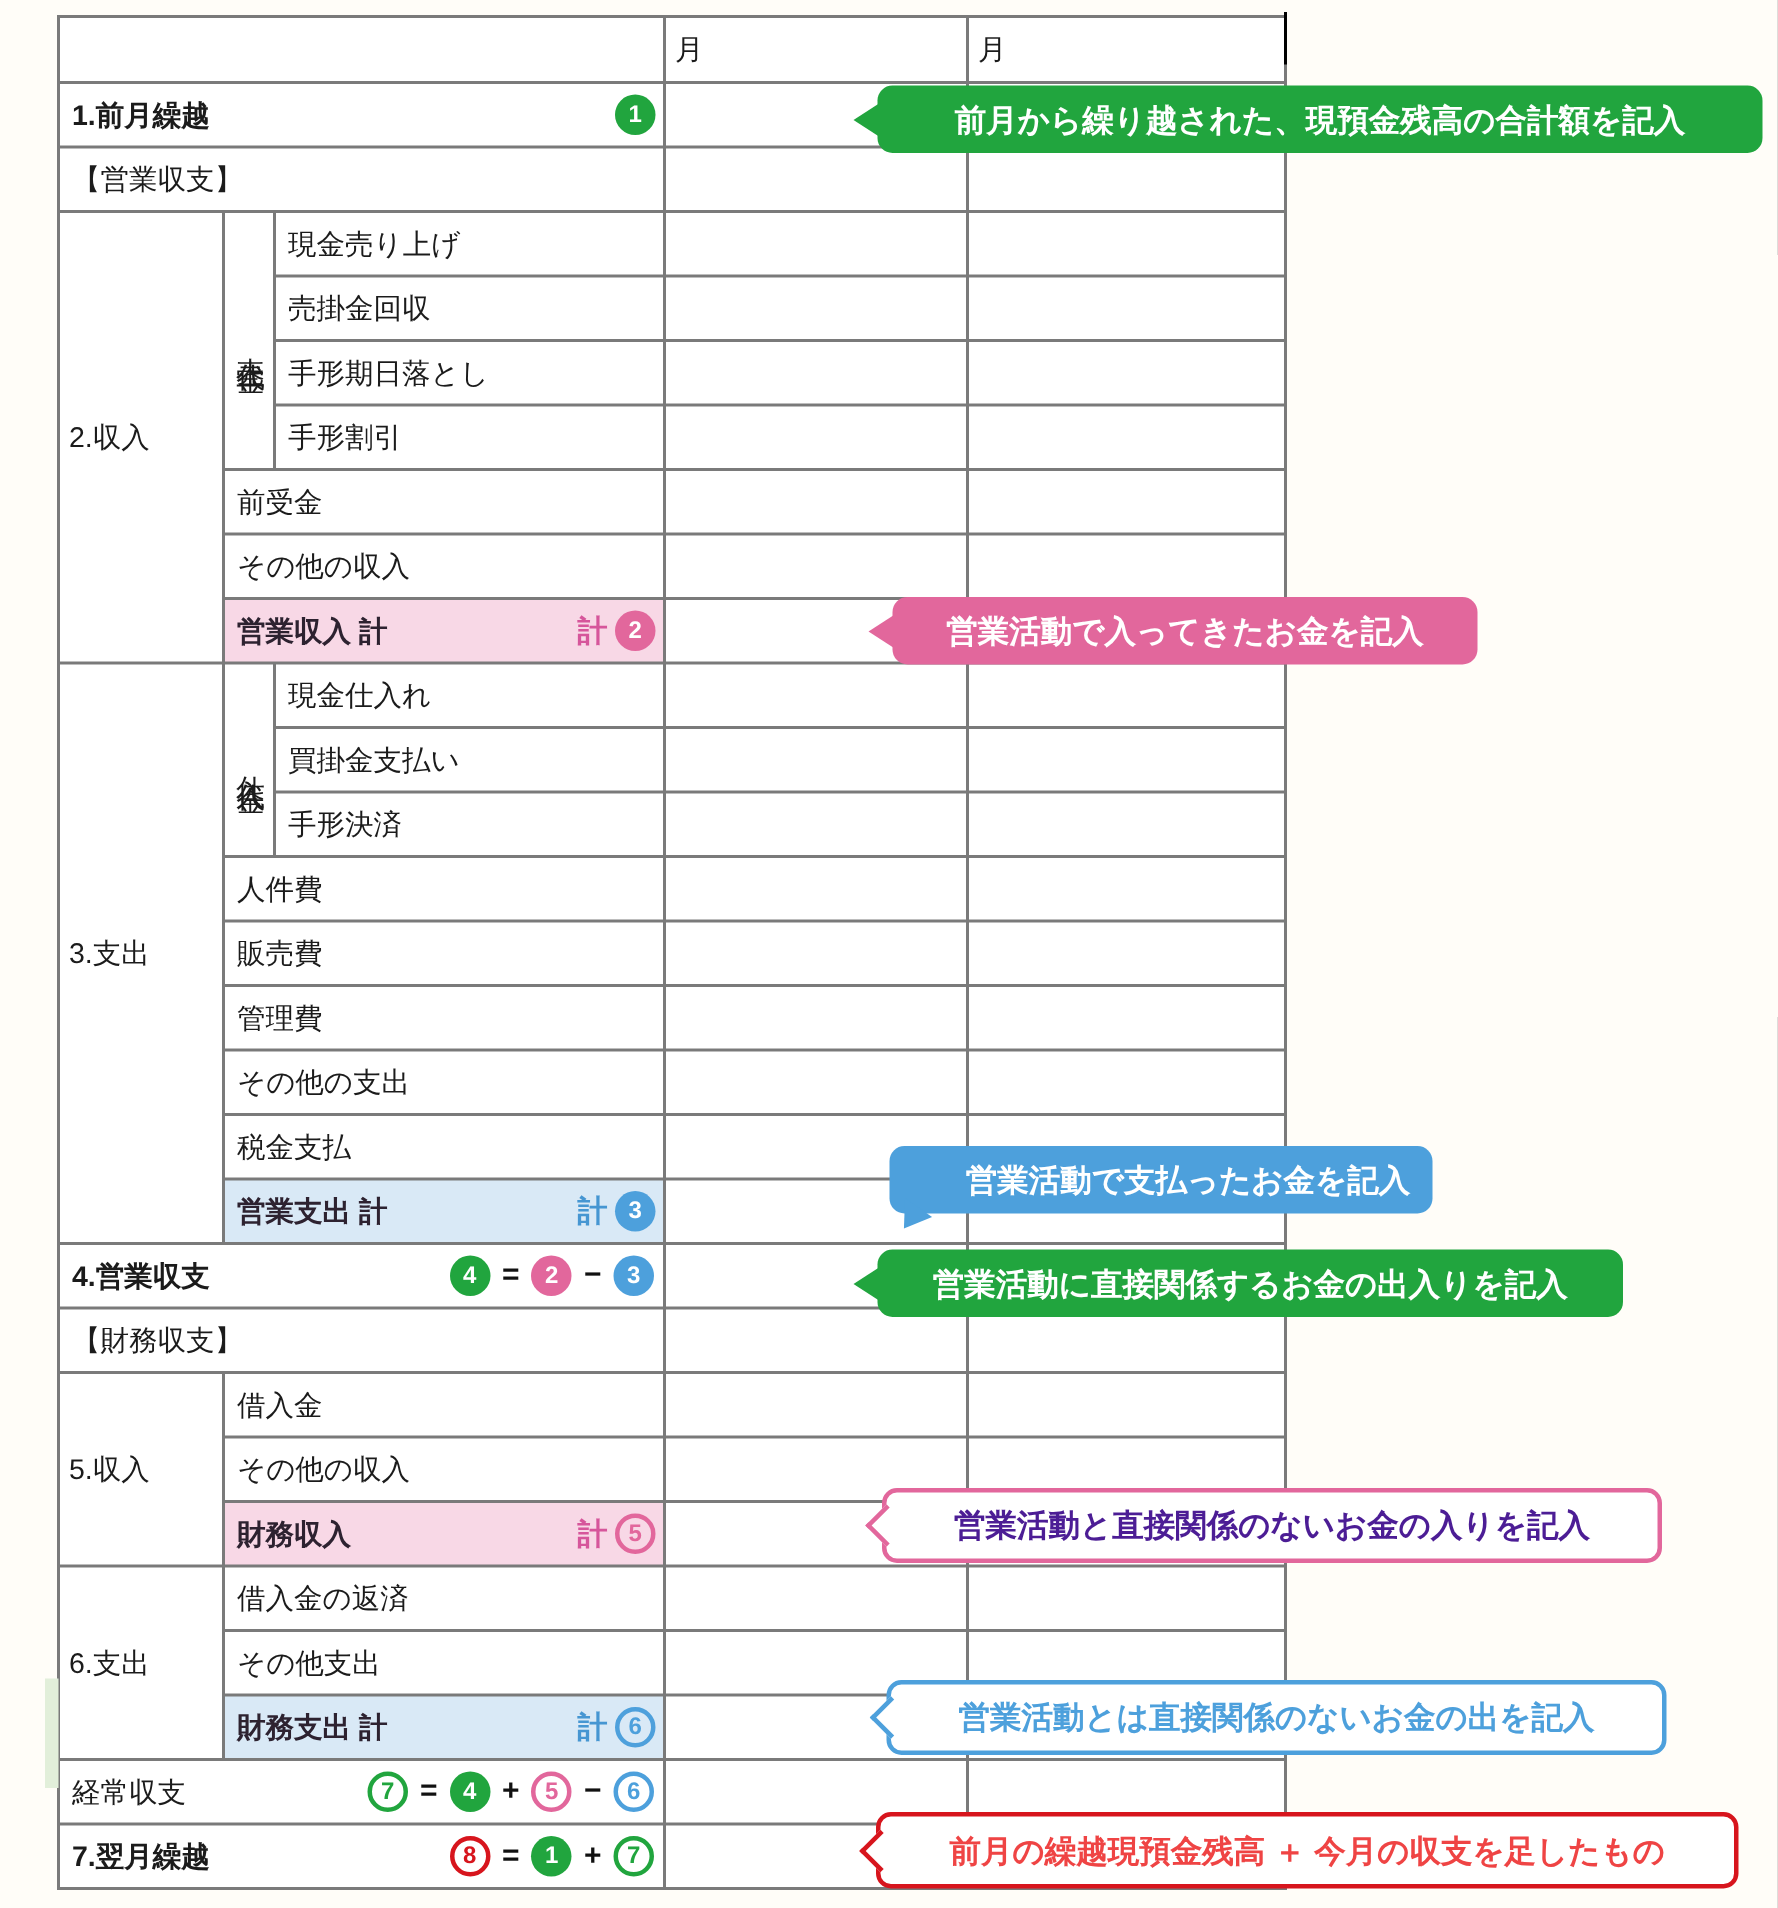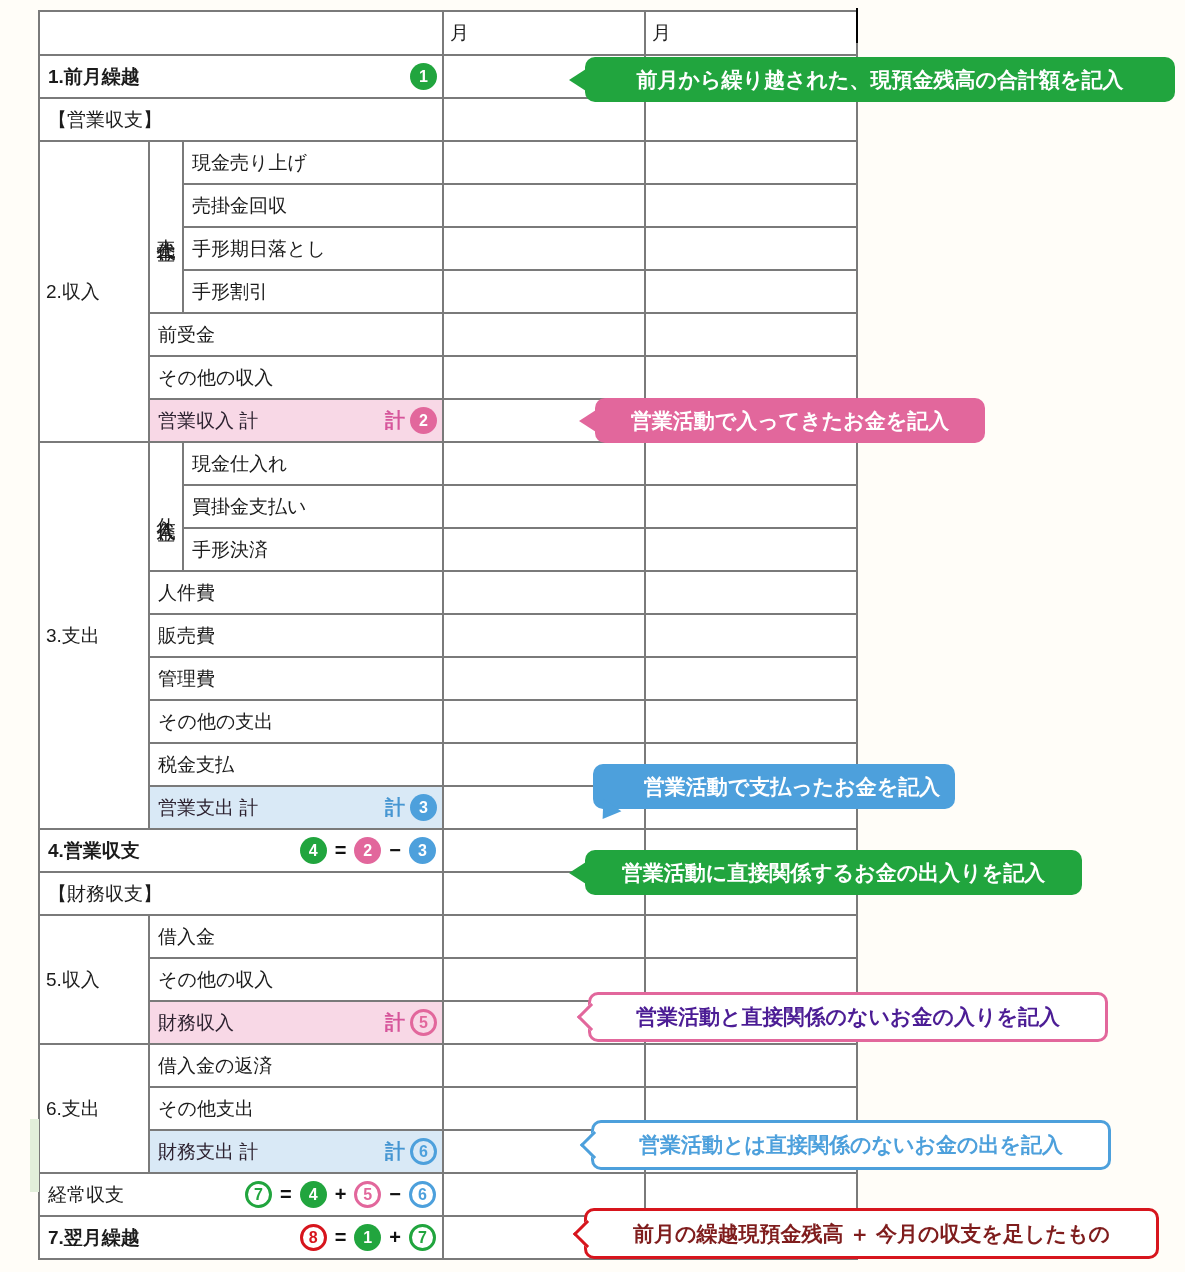--- a/index.html
+++ b/index.html
@@ -27,21 +27,21 @@
   .cell.data{padding-left:6px;}
   .cell.vert{
     writing-mode:vertical-rl;text-orientation:upright;
     justify-content:center;align-items:center;
     padding:0;letter-spacing:2px;font-size:19px;
   }
   .cell.sec{padding-left:6px;}
   .bold{font-weight:bold;}
   .total-pink{background:#f8d8e6;}
   .total-blue{background:#d9e9f6;gap:48px;}
-  .total-label{font-weight:normal;color:#2d2230;}
+  .total-label{font-weight:bold;color:#2d2230;}
   .kei-pink{color:#d6569b;font-weight:bold;font-size:20px;}
   .kei-blue{color:#4696d2;font-weight:bold;font-size:20px;}
   .right-group{margin-left:auto;display:flex;align-items:center;gap:5px;padding-right:5px;}
   .formula{margin-left:auto;display:flex;align-items:center;gap:8px;padding-right:6px;}
   .op{font-weight:bold;font-size:20px;color:#111;}
 
   .badge{
     width:27px;height:27px;border-radius:50%;
     display:inline-flex;align-items:center;justify-content:center;
     font-size:16px;font-weight:bold;box-sizing:border-box;flex:0 0 auto;
@@ -60,21 +60,21 @@
     font-weight:bold;font-size:21px;border-radius:10px;white-space:nowrap;
     box-sizing:border-box;z-index:5;
   }
   .co-filled{color:#fff;}
   .co-green{background:#21a53e;}
   .co-pink{background:#e2679c;justify-content:center;}
   .co-blue{background:#4da0dc;padding-left:36px;}
   .co-outline{background:#fff;border:3px solid;}
   .co-o-pink{border-color:#e2679c;color:#4c1d95;}
   .co-o-blue{border-color:#4da0dc;color:#4da0dc;}
-  .co-o-red{border-color:#d7151d;color:#7f1d1d;}
+  .co-o-red{border-color:#d7151d;color:#ef4444;}
 
   .tail-filled{
     position:absolute;left:-16px;top:50%;transform:translateY(-50%);
     width:0;height:0;border:11px solid transparent;border-left:0;
   }
   .tail-green{border-right:17px solid #21a53e;}
   .tail-pink{border-right:17px solid #e2679c;}
   .tail-blue-down{
     position:absolute;left:6px;bottom:-14px;
     width:0;height:0;border:11px solid transparent;border-left:0;
@@ -88,21 +88,21 @@
     transform:translateY(-50%) rotate(45deg);
     z-index:6;
   }
   .to-pink{border-color:#e2679c;}
   .to-blue{border-color:#4da0dc;}
   .to-red{border-color:#d7151d;}
 
   #co1{left:585px;top:57px;width:590px;height:45px;}
   #co2{left:595px;top:398px;width:390px;height:45px;}
   #co3{left:593px;top:764px;width:362px;height:45px;}
-  #co4{left:585px;top:833px;width:497px;height:45px;margin-top:17px;}
+  #co4{left:585px;top:833px;width:497px;height:45px;}
   #co5{left:588px;top:992px;width:520px;height:50px;}
   #co6{left:591px;top:1120px;width:520px;height:50px;}
   #co7{left:584px;top:1208px;width:575px;height:51px;}
 
   .header-tick{position:absolute;left:856px;top:8px;width:2px;height:35px;background:#000;}
   .green-sliver{position:absolute;left:30px;top:1119px;width:9px;height:73px;background:#e2efda;}
 </style>
 </head>
 <body>
 

